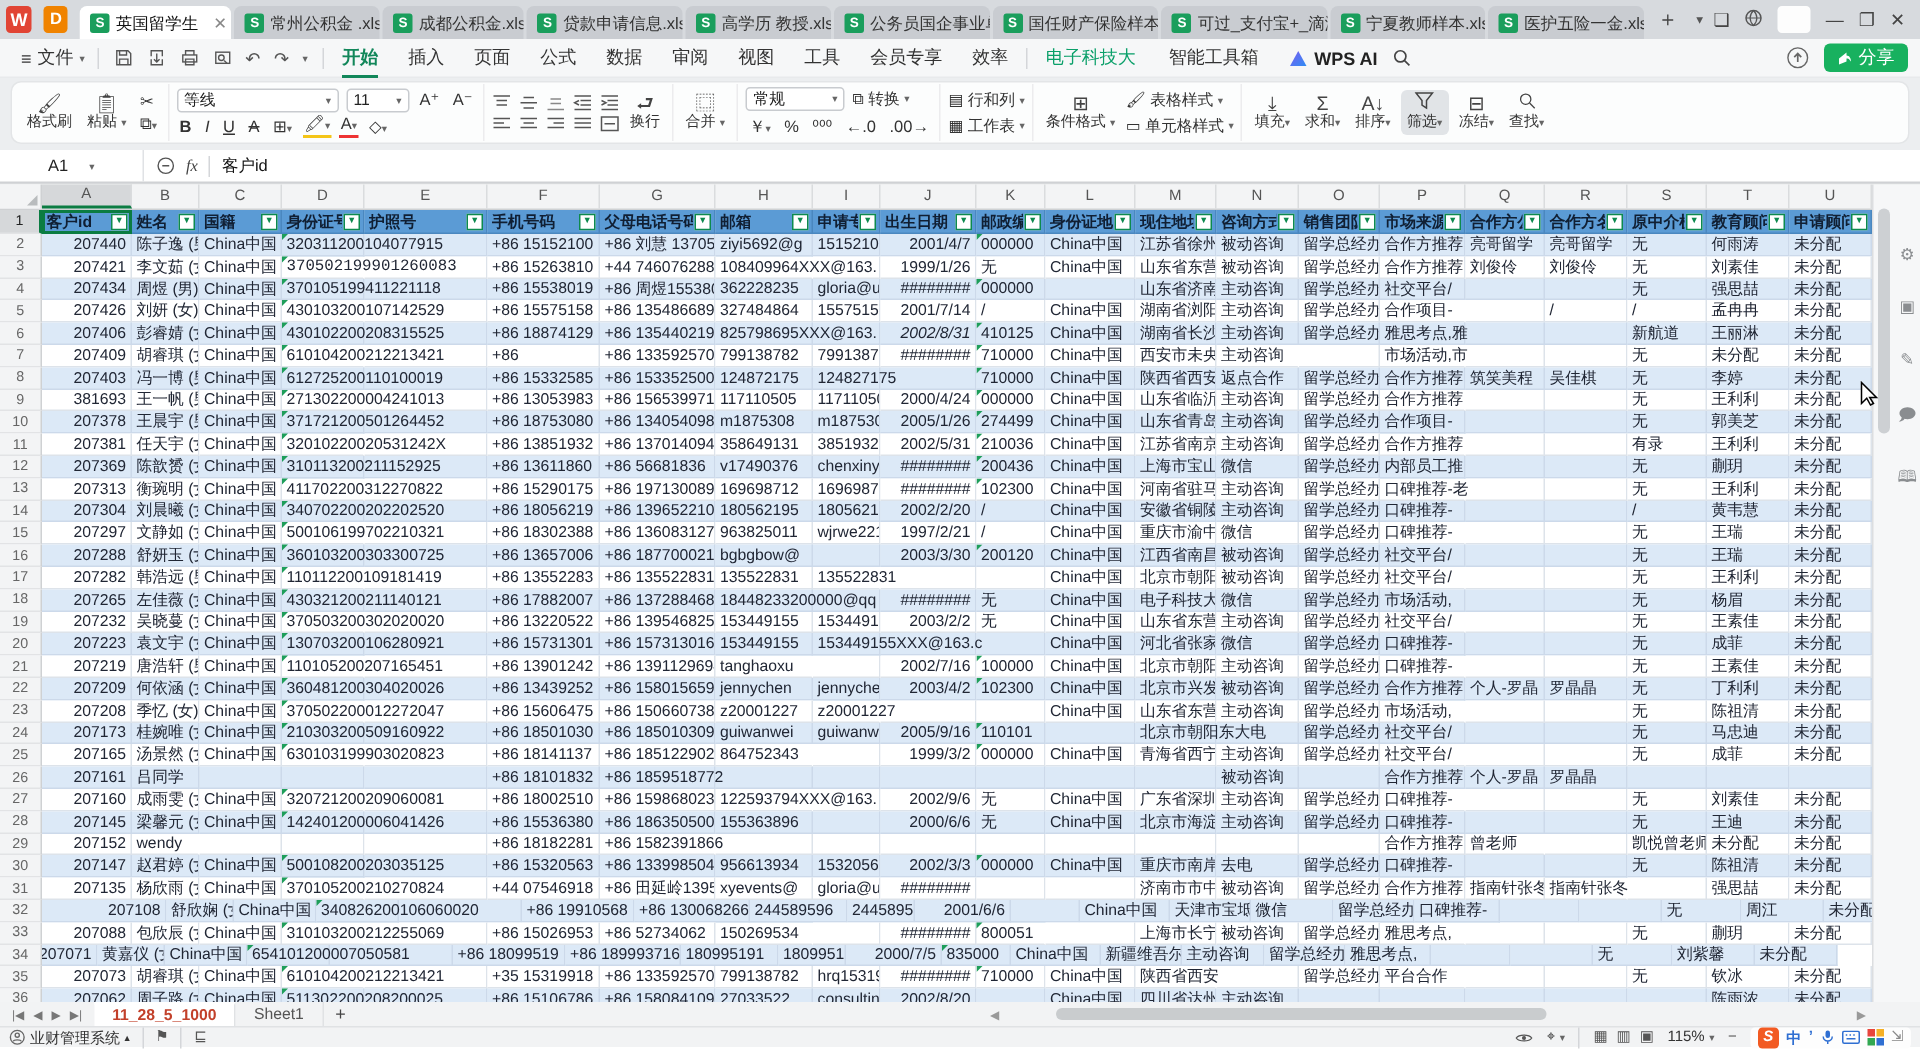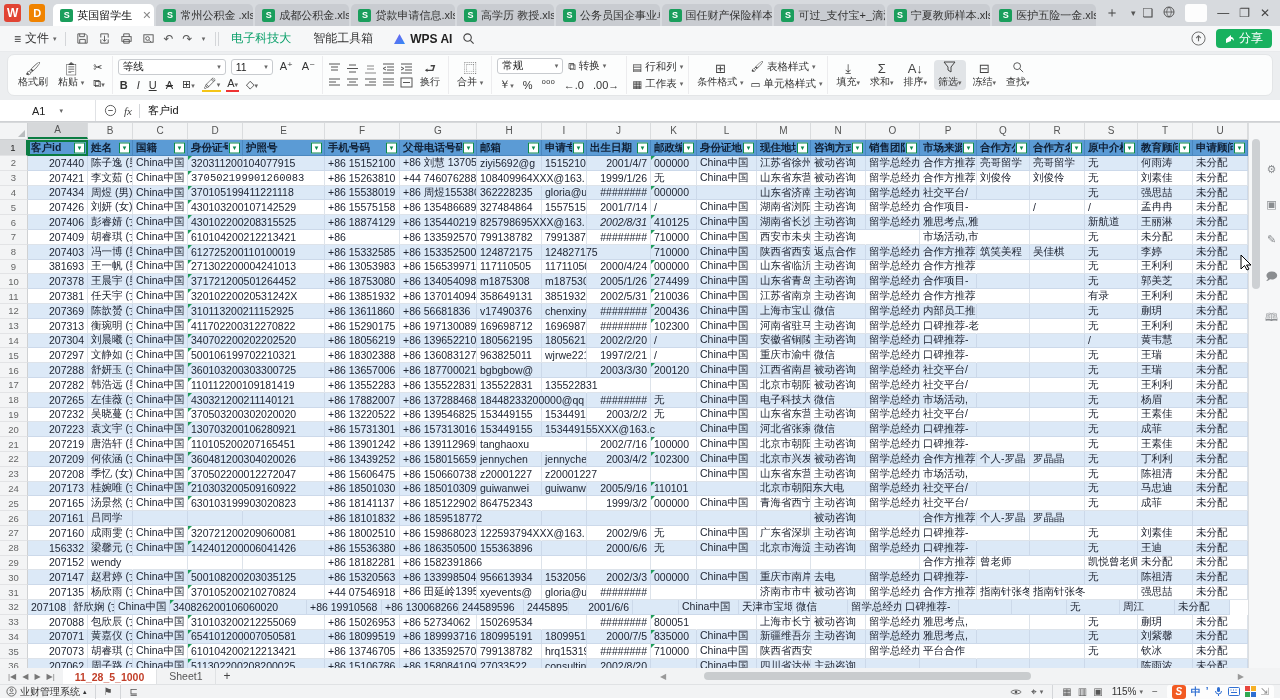--- a/index.html
+++ b/index.html
@@ -193,20 +193,32 @@
     <svg width="13" height="13" viewBox="0 0 14 14">
         <rect x="2" y="3" width="10" height="8" fill="none" stroke="#555"></rect>
         <circle cx="6" cy="7" r="2" fill="none" stroke="#555"></circle>
         <path d="M8 9l2 2" stroke="#555"></path>
       </svg>
     <span>↶</span>
     <span>↷</span>
     <span class="caret">▾</span>
   </div>
   <div class="vsep"></div>
+  <div id="menu-items" style="display: flex;">
+      <div class="mtab active">开始</div>
+      <div class="mtab">插入</div>
+      <div class="mtab">页面</div>
+      <div class="mtab">公式</div>
+      <div class="mtab">数据</div>
+      <div class="mtab">审阅</div>
+      <div class="mtab">视图</div>
+      <div class="mtab">工具</div>
+      <div class="mtab">会员专享</div>
+      <div class="mtab">效率</div>
+    </div>
   <div class="vsep"></div>
   <div class="mtab green">电子科技大</div>
   <div class="mtab">智能工具箱</div>
   <div class="ai-logo">
     <svg width="13" height="12" viewBox="0 0 13 12">
         <defs>
           <linearGradient id="aig" x1="0" y1="0" x2="1" y2="1">
             <stop offset="0" stop-color="#7b5cf0"></stop>
             <stop offset="1" stop-color="#2f8df4"></stop>
           </linearGradient>
@@ -1139,21 +1151,21 @@
           <div class="gcell" style="width: 54px;">留学总经办</div>
           <div class="gcell spill" style="width: 57px;">口碑推荐-</div>
           <div class="gcell" style="width: 53px;"></div>
           <div class="gcell" style="width: 55px;"></div>
           <div class="gcell" style="width: 53px;">无</div>
           <div class="gcell" style="width: 55px;">刘素佳</div>
           <div class="gcell" style="width: 55px;">未分配</div>
         </div>
         <div class="grow band">
           <div class="gnum">28</div>
-          <div class="gcell r" style="width: 60px;">156332</div>
+          <div class="gcell r" style="width: 60px;">207145</div>
           <div class="gcell" style="width: 45px;">梁馨元 (女</div>
           <div class="gcell" style="width: 55px;">China中国</div>
           <div class="gcell spill tri" style="width: 55px;">142401200006041426</div>
           <div class="gcell" style="width: 82px;"></div>
           <div class="gcell" style="width: 75px;">+86 15536380</div>
           <div class="gcell" style="width: 77px;">+86 1863505000</div>
           <div class="gcell spill" style="width: 65px;">155363896</div>
           <div class="gcell" style="width: 45px;"></div>
           <div class="gcell r" style="width: 64px;">2000/6/6</div>
           <div class="gcell" style="width: 46px;">无</div>
@@ -1235,21 +1247,21 @@
           <div class="gcell" style="width: 54px;">留学总经办</div>
           <div class="gcell" style="width: 57px;">合作方推荐</div>
           <div class="gcell" style="width: 53px;">指南针张冬</div>
           <div class="gcell spill" style="width: 55px;">指南针张冬</div>
           <div class="gcell" style="width: 53px;"></div>
           <div class="gcell" style="width: 55px;">强思喆</div>
           <div class="gcell" style="width: 55px;">未分配</div>
         </div>
         <div class="grow band">
           <div class="gnum">32</div>
-          <div class="gcell r" style="width: 42px;">207108</div>
+          <div class="gcell r" style="width: 83px;">207108</div>
           <div class="gcell" style="width: 45px;">舒欣娴 (女</div>
           <div class="gcell" style="width: 55px;">China中国</div>
           <div class="gcell spill tri" style="width: 55px;">340826200106060020</div>
           <div class="gcell" style="width: 82px;"></div>
           <div class="gcell" style="width: 75px;">+86 19910568</div>
           <div class="gcell" style="width: 77px;">+86 1300682663</div>
           <div class="gcell" style="width: 65px;">244589596</div>
           <div class="gcell" style="width: 45px;">244589596</div>
           <div class="gcell r" style="width: 64px;">2001/6/6</div>
           <div class="gcell" style="width: 46px;"></div>
@@ -1283,21 +1295,21 @@
           <div class="gcell" style="width: 54px;">留学总经办</div>
           <div class="gcell spill" style="width: 57px;">雅思考点,</div>
           <div class="gcell" style="width: 53px;"></div>
           <div class="gcell" style="width: 55px;"></div>
           <div class="gcell" style="width: 53px;">无</div>
           <div class="gcell" style="width: 55px;">蒯玥</div>
           <div class="gcell" style="width: 55px;">未分配</div>
         </div>
         <div class="grow band">
           <div class="gnum">34</div>
-          <div class="gcell r" style="width: 60px; text-align: center;">207071</div>
+          <div class="gcell r" style="width: 37px; text-align: center;">207071</div>
           <div class="gcell" style="width: 45px;">黄嘉仪 (女</div>
           <div class="gcell" style="width: 55px;">China中国</div>
           <div class="gcell spill tri" style="width: 55px;">654101200007050581</div>
           <div class="gcell" style="width: 82px;"></div>
           <div class="gcell" style="width: 75px;">+86 18099519</div>
           <div class="gcell" style="width: 77px;">+86 1899937166</div>
           <div class="gcell" style="width: 65px;">180995191</div>
           <div class="gcell" style="width: 45px;">180995191</div>
           <div class="gcell r" style="width: 64px;">2000/7/5</div>
           <div class="gcell tri" style="width: 46px;">835000</div>
@@ -1312,21 +1324,21 @@
           <div class="gcell" style="width: 55px;">刘紫馨</div>
           <div class="gcell" style="width: 55px;">未分配</div>
         </div>
         <div class="grow">
           <div class="gnum">35</div>
           <div class="gcell r" style="width: 60px;">207073</div>
           <div class="gcell" style="width: 45px;">胡睿琪 (女</div>
           <div class="gcell" style="width: 55px;">China中国</div>
           <div class="gcell spill tri" style="width: 55px;">610104200212213421</div>
           <div class="gcell" style="width: 82px;"></div>
-          <div class="gcell" style="width: 75px;">+86 13746705</div>
+          <div class="gcell" style="width: 75px;">+35 15319918</div>
           <div class="gcell" style="width: 77px;">+86 1335925706</div>
           <div class="gcell" style="width: 65px;">799138782</div>
           <div class="gcell" style="width: 45px;">hrq153199</div>
           <div class="gcell r" style="width: 64px;">########</div>
           <div class="gcell tri" style="width: 46px;">710000</div>
           <div class="gcell" style="width: 60px;">China中国</div>
           <div class="gcell spill" style="width: 54px;">陕西省西安</div>
           <div class="gcell" style="width: 55px;"></div>
           <div class="gcell" style="width: 54px;">留学总经办</div>
           <div class="gcell spill" style="width: 57px;">平台合作</div>

